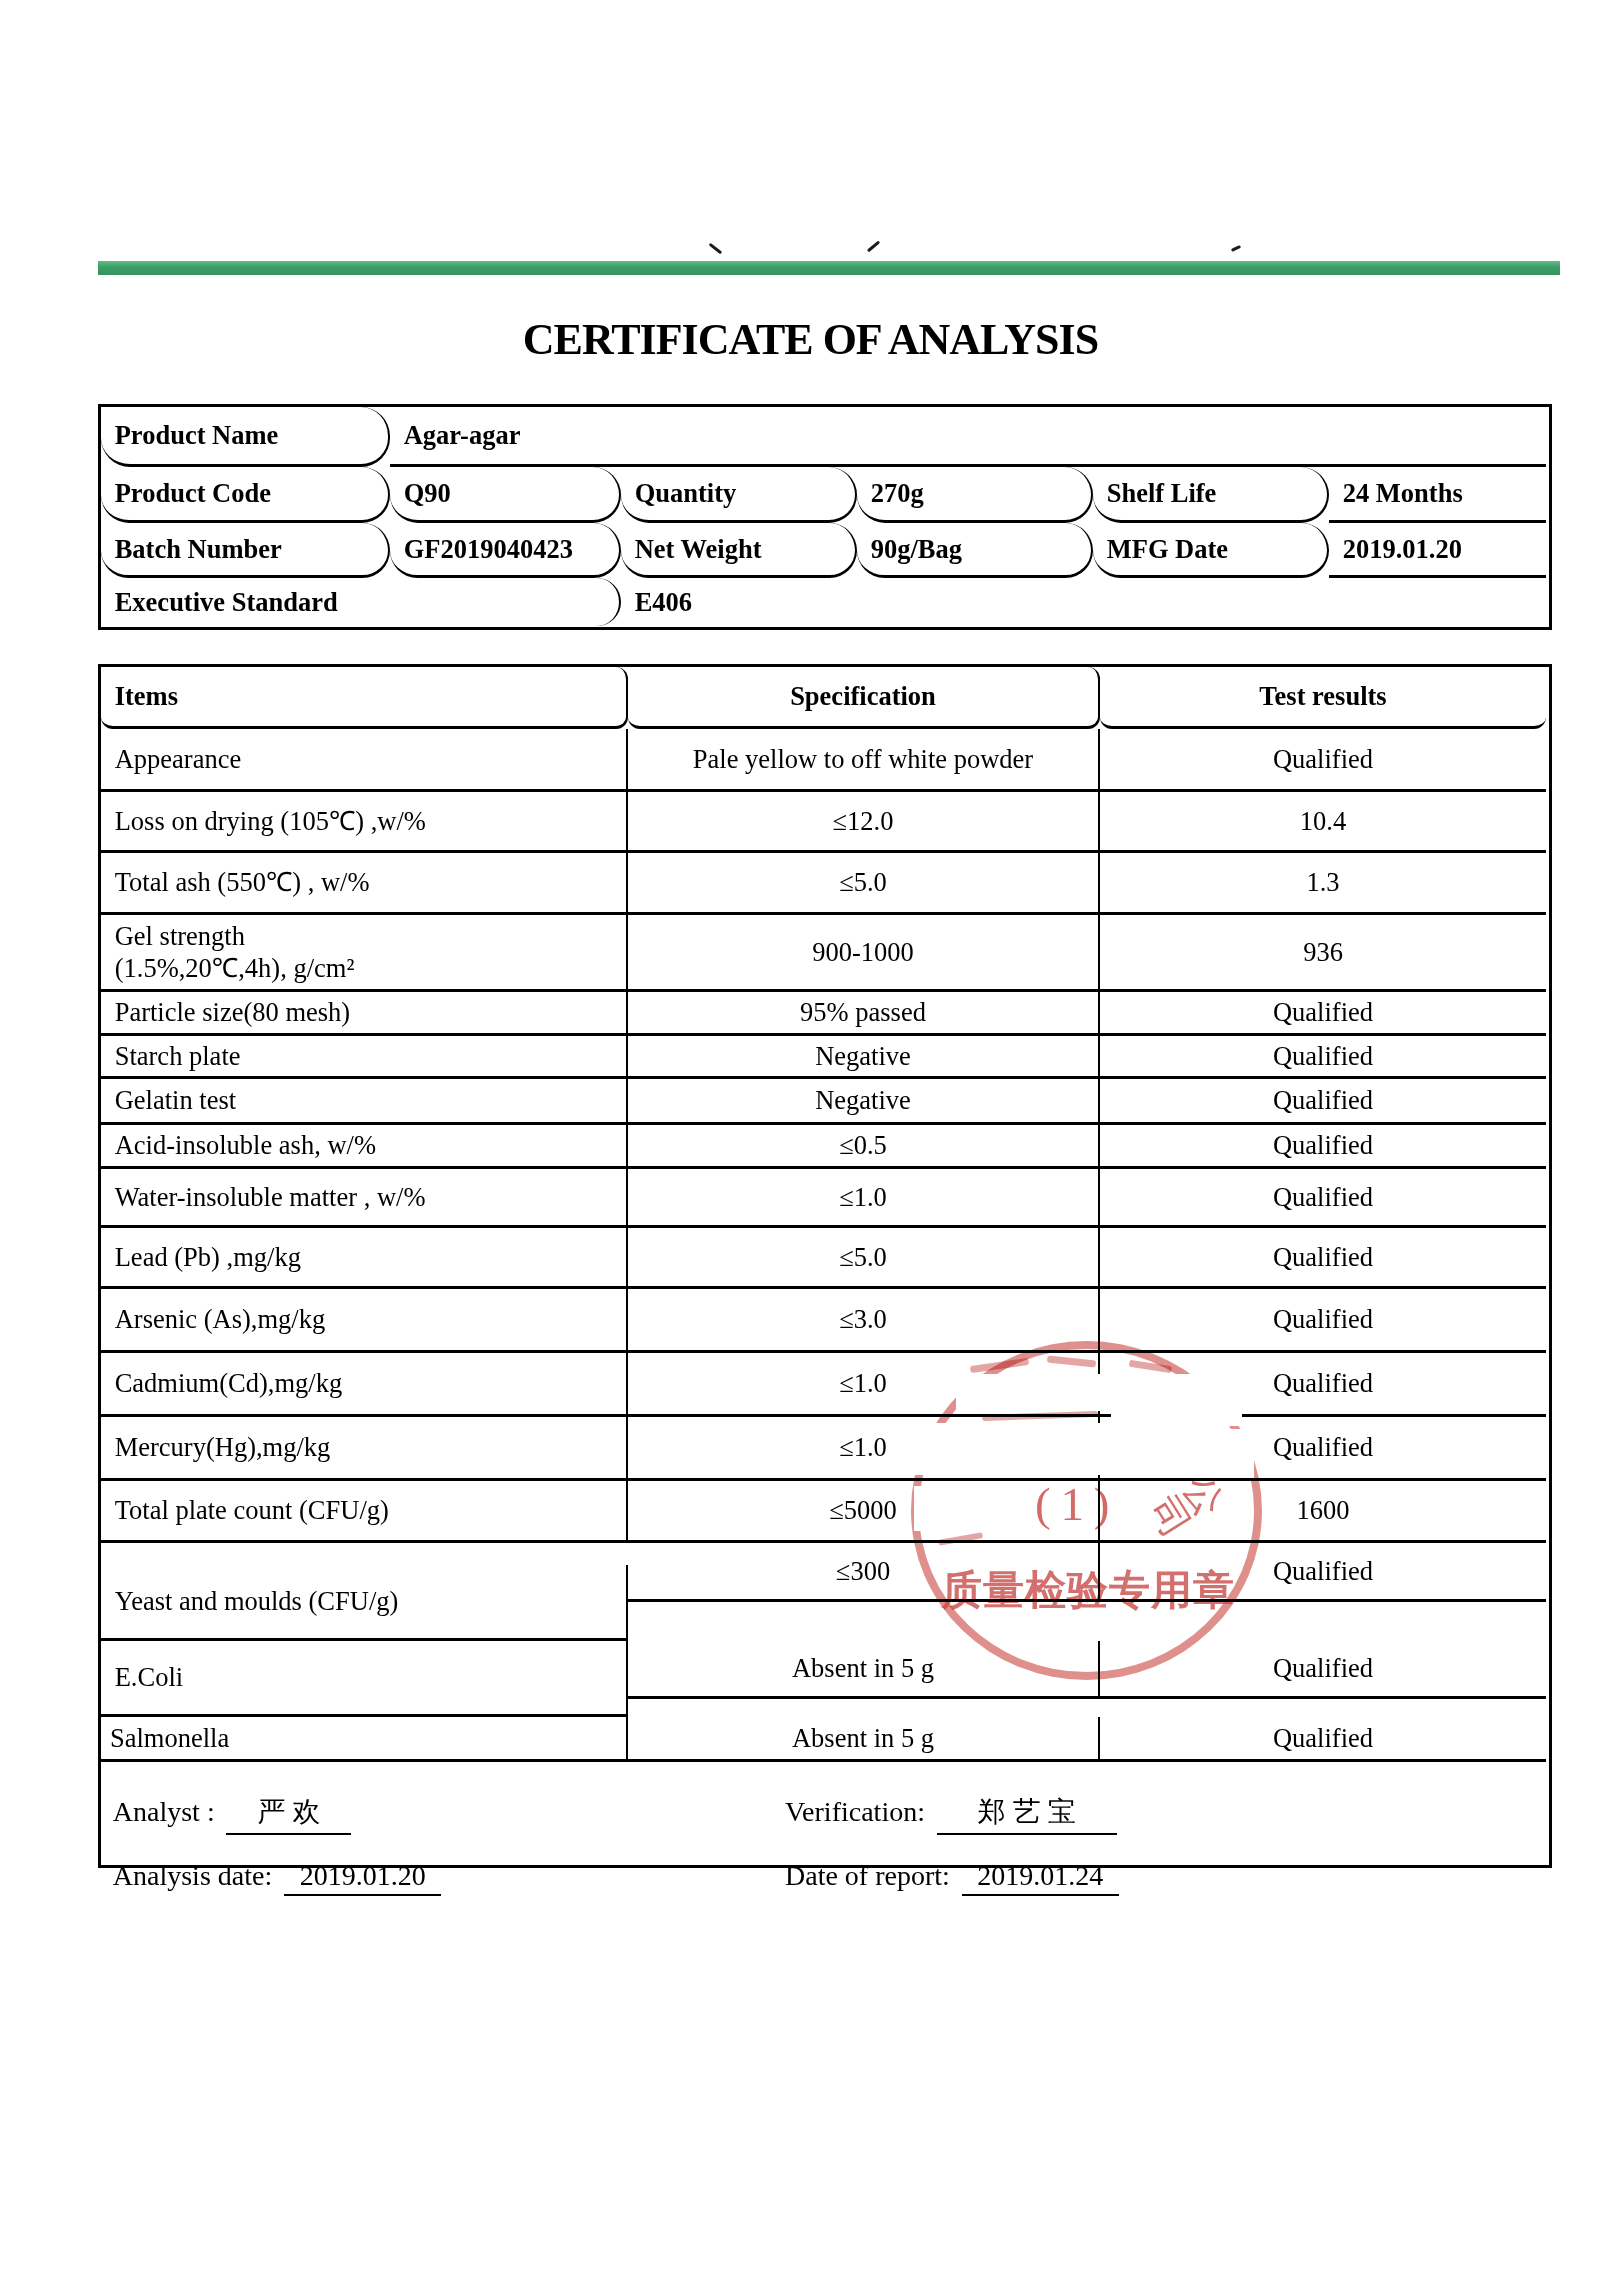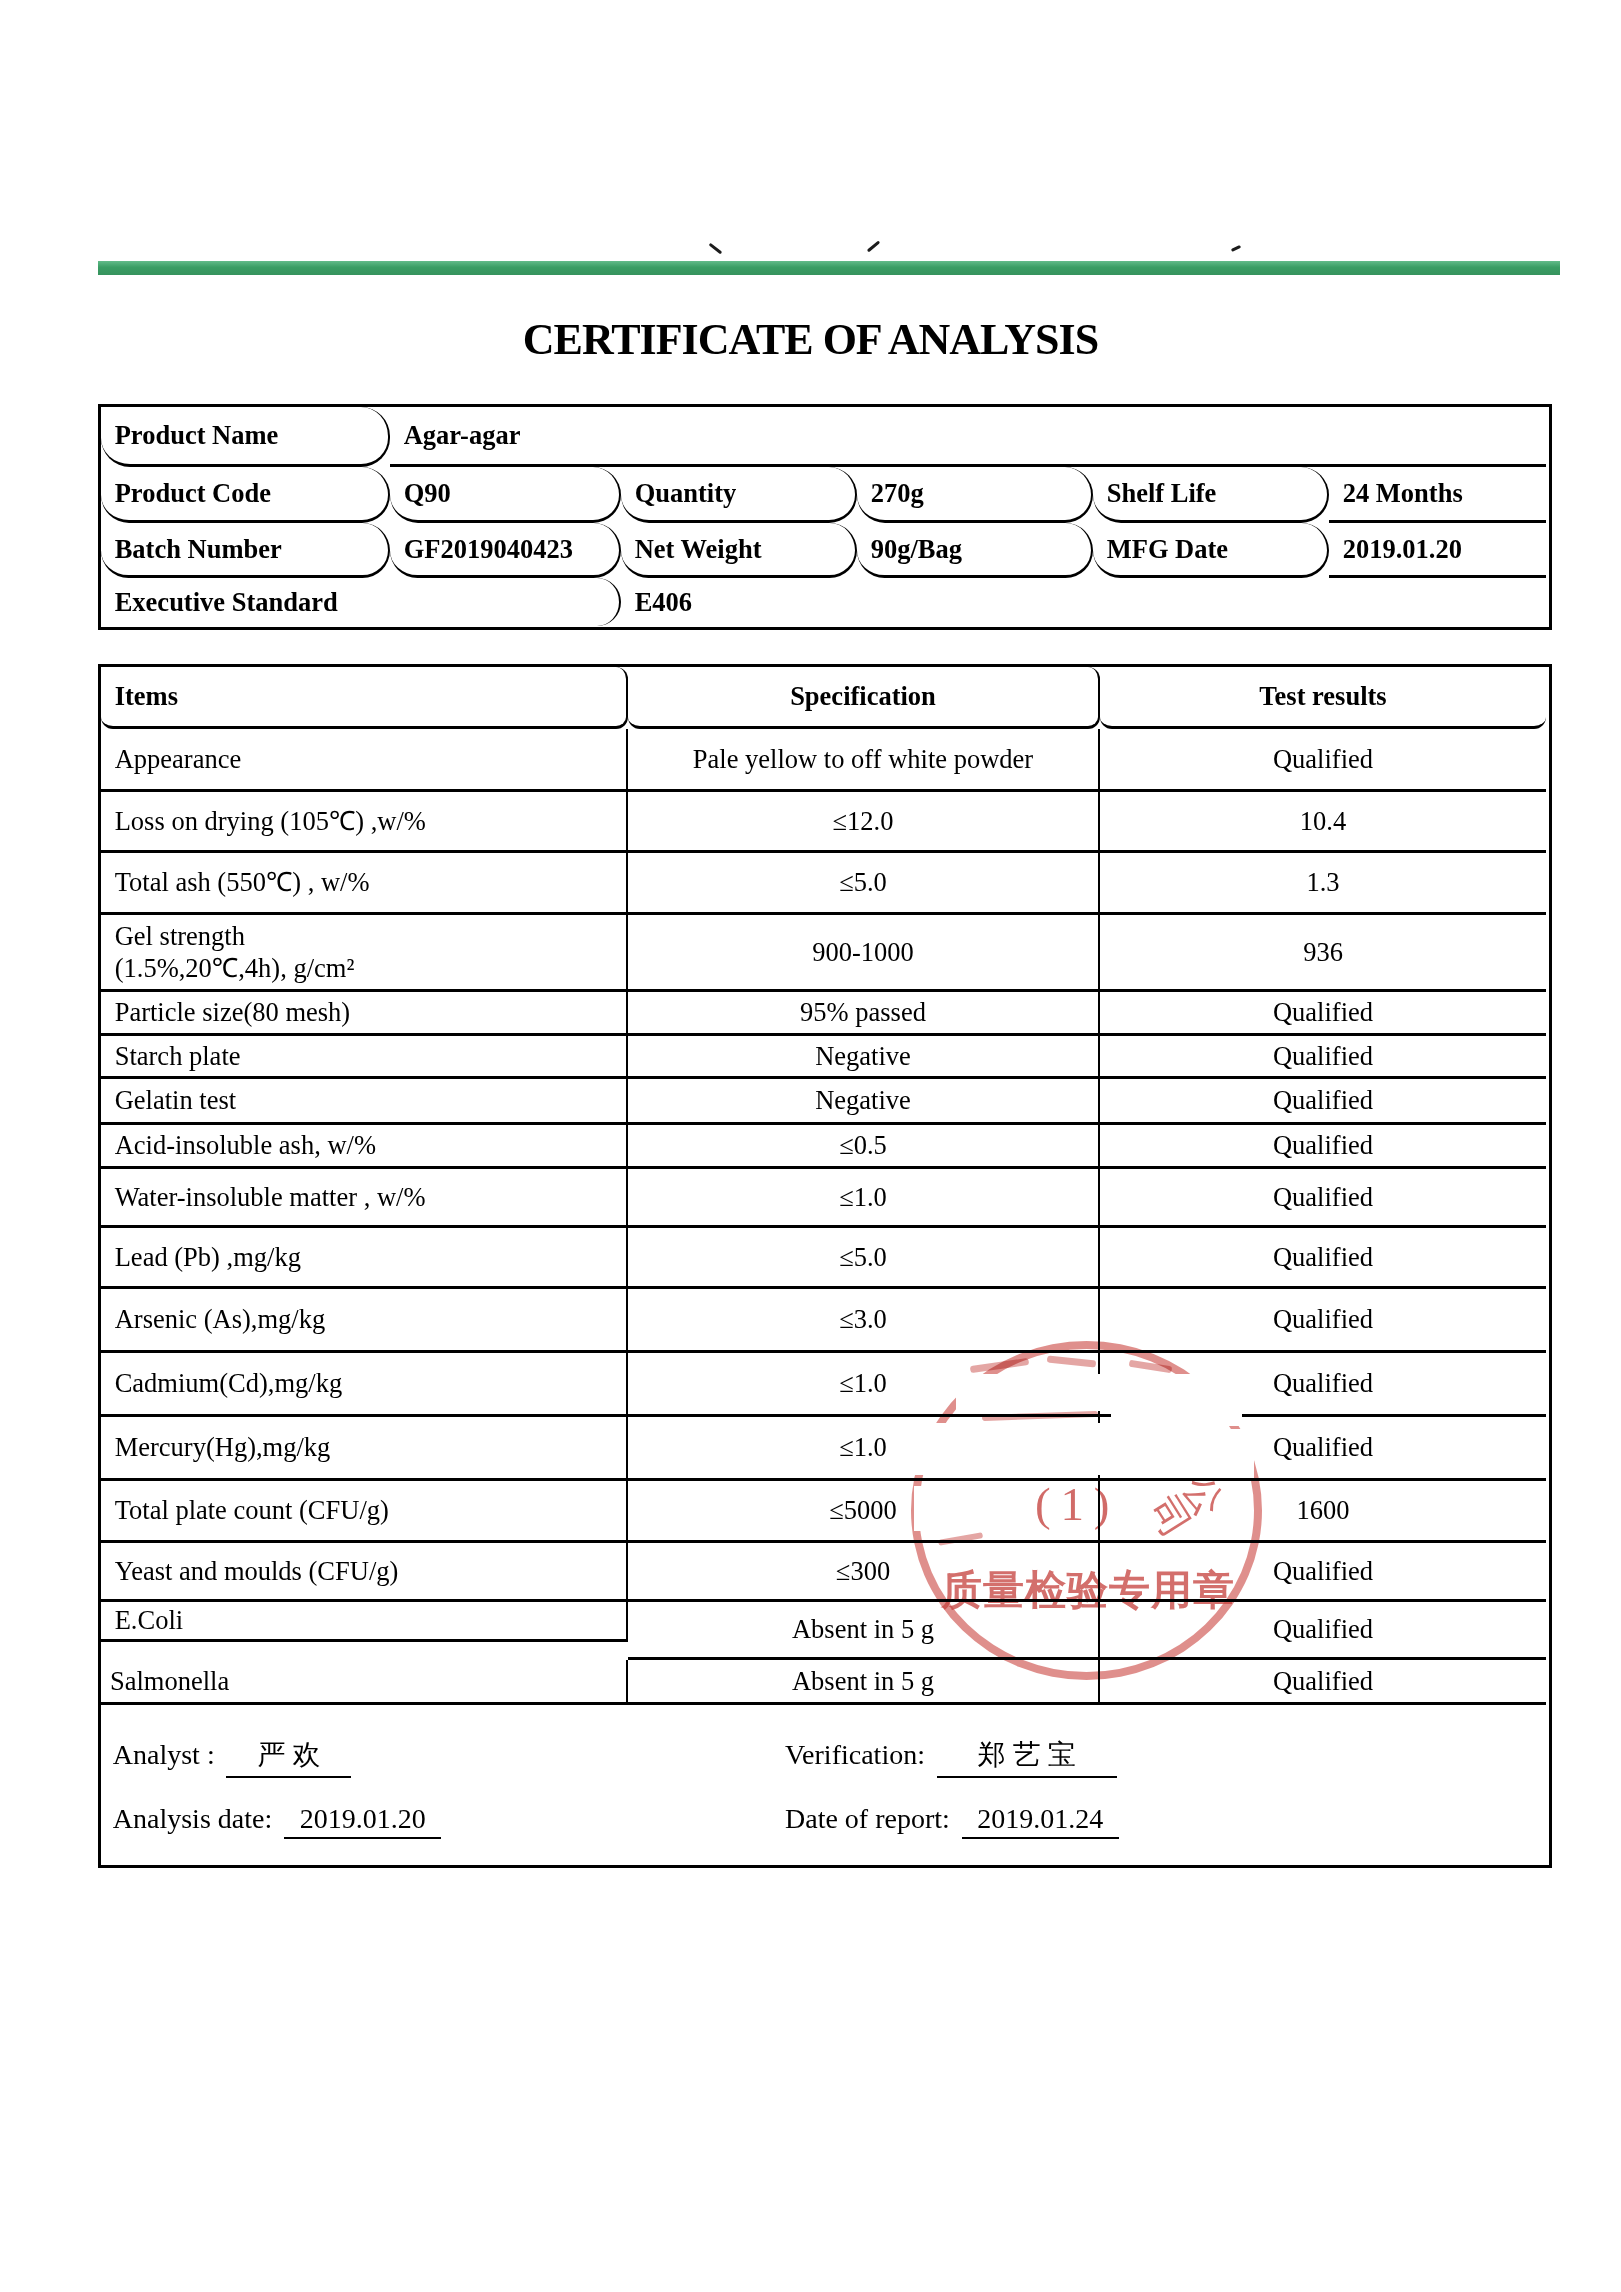--- a/index.html
+++ b/index.html
@@ -153,24 +153,24 @@
       <div class="cell c-center no-r" style="height: 64px;">Qualified</div>
       <div class="cell c-item" style="height: 64px;">Cadmium(Cd),mg/kg</div>
       <div class="cell c-center" style="height: 64px;">≤1.0</div>
       <div class="cell c-center no-r" style="height: 64px;">Qualified</div>
       <div class="cell c-item" style="height: 64px;">Mercury(Hg),mg/kg</div>
       <div class="cell c-center" style="height: 64px;">≤1.0</div>
       <div class="cell c-center no-r" style="height: 64px;">Qualified</div>
       <div class="cell c-item" style="height: 62px;">Total plate count (CFU/g)</div>
       <div class="cell c-center" style="height: 62px;">≤5000</div>
       <div class="cell c-center no-r" style="height: 62px;">1600</div>
-      <div class="cell c-item" style="height: 59px;">Yeast and moulds (CFU/g)</div>
+      <div class="cell c-item" style="height: 76px; margin-top: 22px;">Yeast and moulds (CFU/g)</div>
       <div class="cell c-center" style="height: 59px;">≤300</div>
       <div class="cell c-center no-r" style="height: 59px;">Qualified</div>
-      <div class="cell c-item" style="height: 40px;">E.Coli</div>
+      <div class="cell c-item" style="height: 76px;">E.Coli</div>
       <div class="cell c-center" style="height: 58px;">Absent in 5 g</div>
       <div class="cell c-center no-r" style="height: 58px;">Qualified</div>
       <div class="cell c-item" style="height: 45px; padding-left: 9px;">Salmonella</div>
       <div class="cell c-center" style="height: 45px;">Absent in 5 g</div>
       <div class="cell c-center no-r" style="height: 45px;">Qualified</div>
       <div class="cell foot" style="height:160px">
       <div class="f-row g1">
         <span>Analyst :</span><span class="f-val pad-md">严 欢</span>
       </div>
       <div class="f-row g2">

